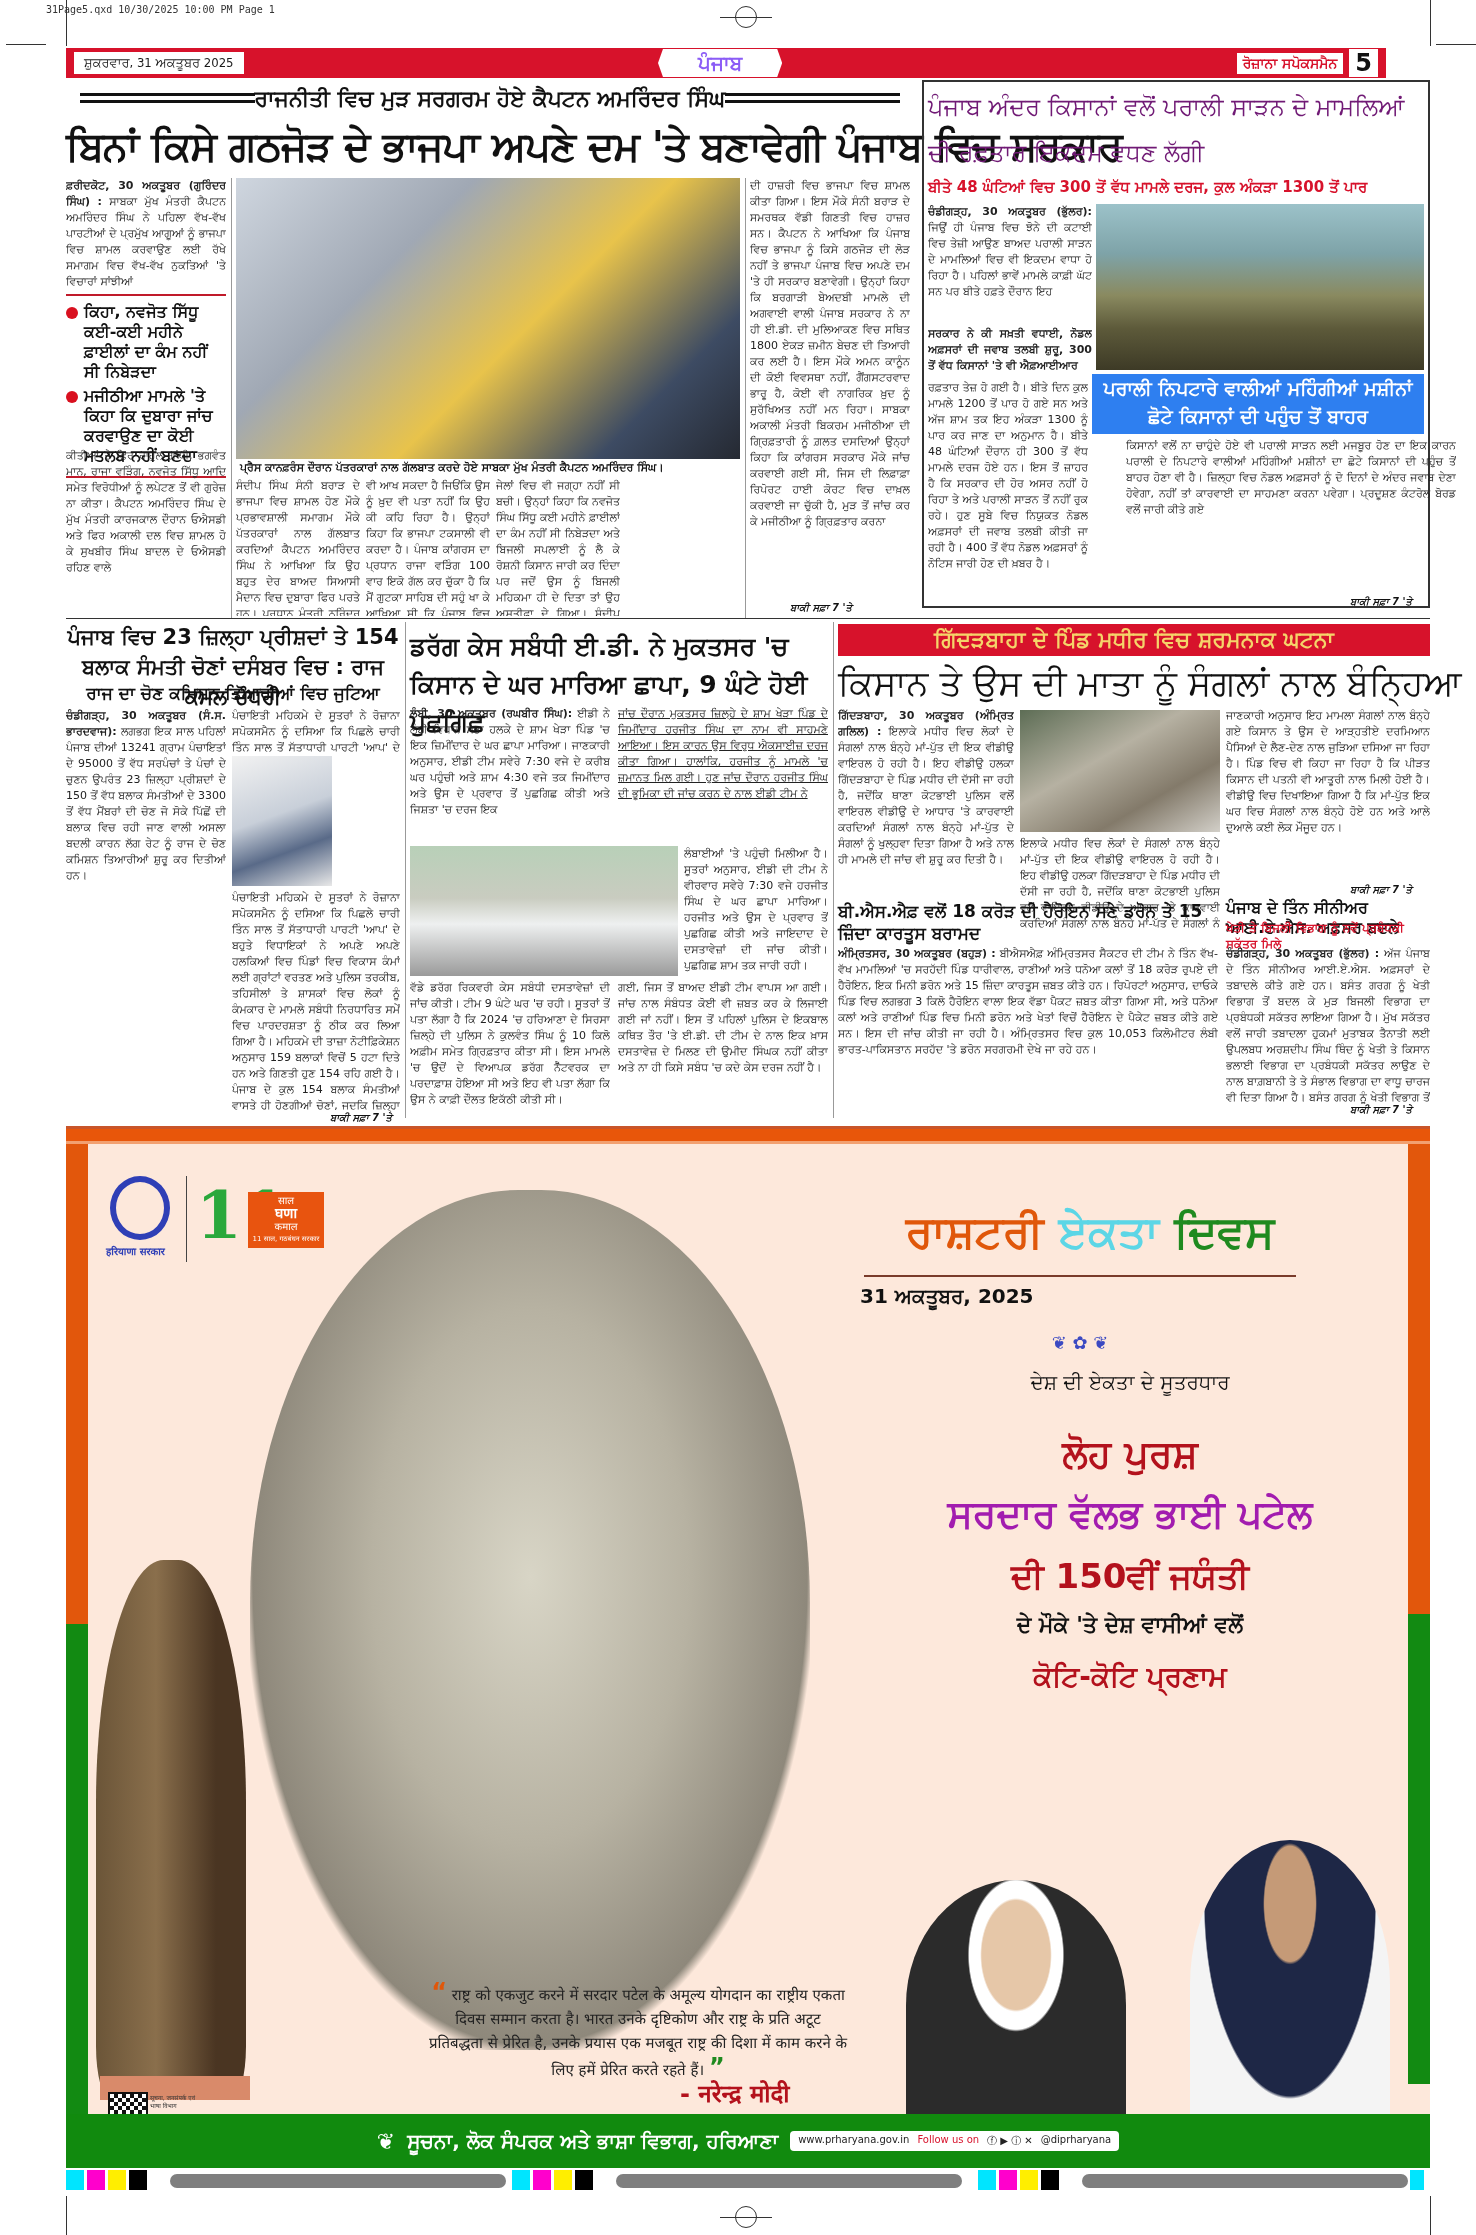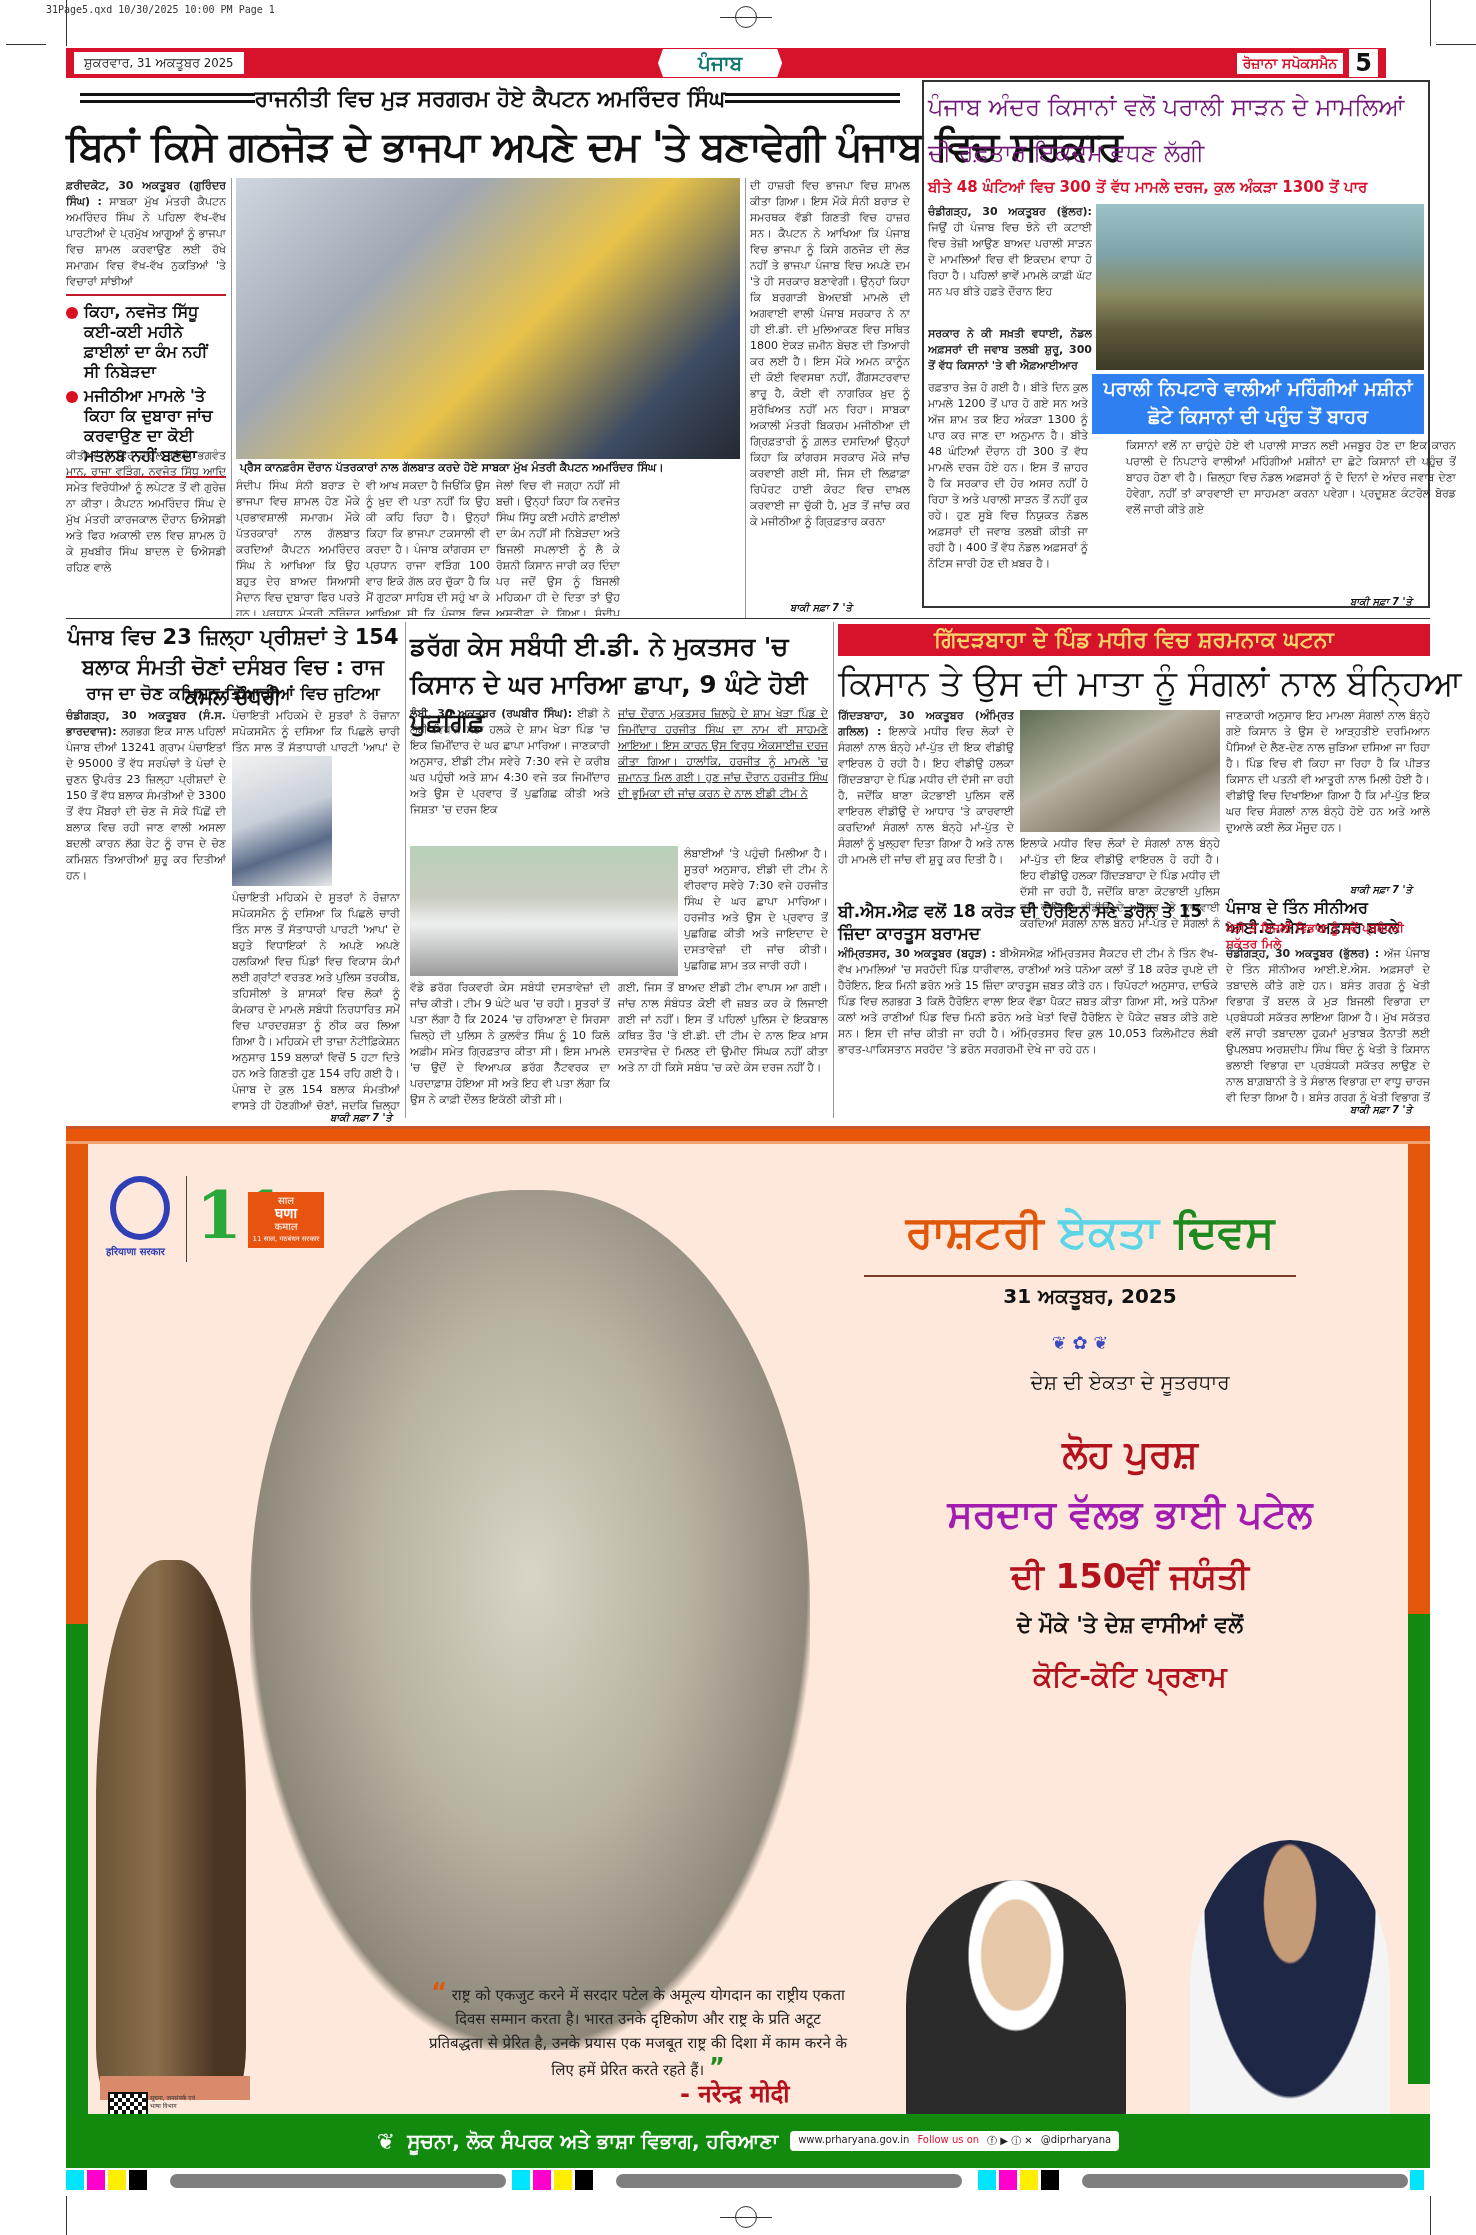--- a/index.html
+++ b/index.html
@@ -3,21 +3,21 @@
 <meta charset="utf-8">
 <style>
   * { box-sizing: border-box; margin: 0; padding: 0; }
   body { width: 1476px; height: 2235px; background: #fff; position: relative; overflow: hidden; font-family: "DejaVu Sans", sans-serif; color: #111; }
   .slug { position: absolute; left: 46px; top: 4px; font-family: "DejaVu Sans Mono", monospace; font-size: 10px; color: #333; }
   .crop-v { position: absolute; width: 1px; background: #333; }
   .crop-h { position: absolute; height: 1px; background: #333; }
   .reg { position: absolute; width: 22px; height: 22px; border: 1px solid #333; border-radius: 50%; }
   .masthead { position: absolute; left: 66px; top: 48px; width: 1320px; height: 30px; background: #d7122b; display: flex; align-items: center; justify-content: space-between; padding: 0 8px; }
   .mh-date { background: #fff; color: #1a1a1a; font-size: 13px; padding: 3px 10px; font-family: "DejaVu Sans Condensed", "DejaVu Sans", sans-serif; }
-  .mh-section { background: #fff; color: #0f766e; font-weight: bold; font-size: 20px; padding: 2px 40px; clip-path: polygon(4% 0,96% 0,100% 50%,96% 100%,4% 100%,0 50%); text-align: right; }
+  .mh-section { background: #fff; color: #8b5cf6; font-weight: bold; font-size: 20px; padding: 2px 40px; clip-path: polygon(4% 0,96% 0,100% 50%,96% 100%,4% 100%,0 50%); text-align: right; }
   .mh-right { display: flex; align-items: center; gap: 6px; }
   .mh-paper { background: #fff; color: #d7122b; font-weight: bold; font-size: 14px; padding: 2px 6px; margin-left: 40px; }
   .mh-pageno { background: #fff; color: #111; font-weight: bold; font-size: 24px; padding: 0 6px; line-height: 28px; }
 
   .kicker { position: absolute; left: 80px; top: 84px; width: 820px; height: 28px; display: flex; align-items: center; gap: 0; }
   .kicker .rule { flex: 1; height: 10px; border-top: 3px solid #111; border-bottom: 3px solid #111; }
   .kicker .txt { font-weight: bold; font-size: 22px; white-space: nowrap; }
   .headline-main { position: absolute; left: 66px; top: 116px; width: 846px; font-size: 40px; font-weight: bold; letter-spacing: -1px; white-space: nowrap; line-height: 60px; }
 
   .col { position: absolute; font-size: 11px; line-height: 16px; color: #222; text-align: justify; overflow: hidden; }
@@ -54,21 +54,21 @@
   .eleven { position: absolute; left: 196px; top: 1180px; width: 130px; height: 70px; }
   .eleven .num { position: absolute; left: 0; top: -4px; font-size: 66px; font-weight: bold; color: #2aa83b; font-family: "DejaVu Serif", serif; }
   .eleven .tag { position: absolute; left: 52px; top: 12px; width: 76px; height: 56px; background: #e8540f; color: #fff; font-size: 10px; text-align: center; line-height: 13px; padding-top: 2px; }
   .patel-face { position: absolute; left: 250px; top: 1190px; width: 560px; height: 860px; background: radial-gradient(ellipse at 50% 45%, #d8d5c6 0%, #b7b2a2 40%, #8e887b 70%, #fde8db 72%); border-radius: 48% 48% 0 0; }
   .statue { position: absolute; left: 96px; top: 1560px; width: 150px; height: 540px; background: linear-gradient(90deg, #6b5538, #8a6f4c 40%, #4a3522 80%); border-radius: 45% 45% 10% 10%; }
   .statue-base { position: absolute; left: 100px; top: 2076px; width: 150px; height: 24px; background: #d98a6a; }
 
   .ad-title { position: absolute; left: 860px; top: 1206px; width: 460px; font-size: 44px; font-weight: bold; text-align: center; white-space: nowrap; }
   .ad-title .o { color: #e0570a; } .ad-title .c { color: #5cd6e6; } .ad-title .g { color: #1f8a1f; }
   .ad-title-rule { position: absolute; left: 864px; top: 1275px; width: 432px; height: 2px; background: #7a3b2a; }
-  .ad-date { position: absolute; left: 860px; top: 1284px; width: 460px; text-align: center; font-weight: bold; font-size: 20px; }
+  .ad-date { position: absolute; left: 860px; top: 1284px; width: 460px; text-align: left; font-weight: bold; font-size: 20px; }
   .ornament { position: absolute; left: 1010px; top: 1332px; width: 140px; text-align: center; color: #3b49c2; font-size: 18px; }
   .ad-line { position: absolute; left: 880px; width: 500px; text-align: center; white-space: nowrap; }
   .l1 { top: 1370px; font-size: 20px; }
   .l2 { top: 1432px; font-size: 38px; font-weight: bold; color: #b3111c; }
   .l3 { top: 1492px; font-size: 38px; font-weight: bold; color: #a21caf; }
   .l4 { top: 1556px; font-size: 34px; font-weight: bold; color: #b3111c; }
   .l5 { top: 1612px; font-size: 22px; font-weight: bold; }
   .l6 { top: 1660px; font-size: 28px; font-weight: bold; color: #b3111c; }
 
   .quote { position: absolute; left: 428px; top: 1980px; width: 420px; font-size: 15px; line-height: 24px; text-align: center; color: #222; }

